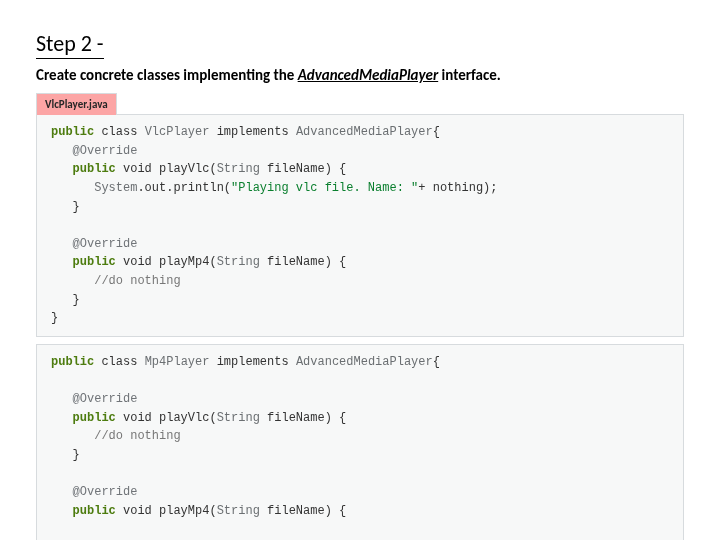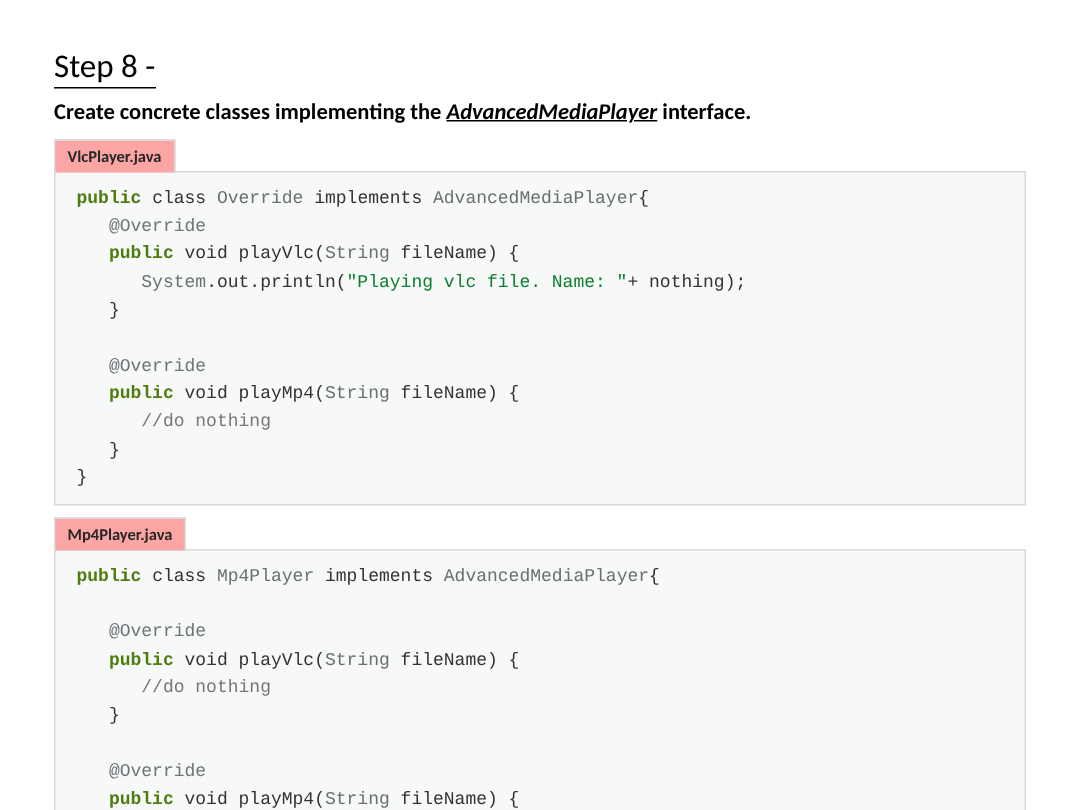--- a/index.html
+++ b/index.html
@@ -68,45 +68,44 @@
   .cls { color: #6b6f72; }
   .str { color: #0a7f2e; }
   .ano { color: #707478; }
   .cmt { color: #777; }
 </style>
 </head>
 <body>
 
 <div class="page">
 
-  <div class="step-title">Step 8 -</div>
+  <div class="step-title">Step 2 -</div>
 
   <div class="step-desc">
     <span>Create concrete classes implementing the </span><span class="u-italic">AdvancedMediaPlayer</span><span> interface.</span>
   </div>
 
   
   <div class="file-block">
     <div class="file-header">VlcPlayer.java</div>
-    <div class="code-box"><span class="kw">public</span><span> class </span><span class="cls">Override</span><span> implements </span><span class="cls">AdvancedMediaPlayer</span><span>{</span>
+    <div class="code-box"><span class="kw">public</span><span> class </span><span class="cls">VlcPlayer</span><span> implements </span><span class="cls">AdvancedMediaPlayer</span><span>{</span>
 <span class="ano">   @Override</span>
 <span class="kw">   public</span><span> void playVlc(</span><span class="cls">String</span><span> fileName) {</span>
 <span class="cls">      System</span><span>.out.println(</span><span class="str">"Playing vlc file. Name: "</span><span>+ nothing);</span>
 <span>   }</span>
 <span></span>
 <span class="ano">   @Override</span>
 <span class="kw">   public</span><span> void playMp4(</span><span class="cls">String</span><span> fileName) {</span>
 <span class="cmt">      //do nothing</span>
 <span>   }</span>
 <span>}</span></div>
   </div>
 
   
   <div class="file-block">
-    <div class="file-header">Mp4Player.java</div>
     <div class="code-box"><span class="kw">public</span><span> class </span><span class="cls">Mp4Player</span><span> implements </span><span class="cls">AdvancedMediaPlayer</span><span>{</span>
 <span></span>
 <span class="ano">   @Override</span>
 <span class="kw">   public</span><span> void playVlc(</span><span class="cls">String</span><span> fileName) {</span>
 <span class="cmt">      //do nothing</span>
 <span>   }</span>
 <span></span>
 <span class="ano">   @Override</span>
 <span class="kw">   public</span><span> void playMp4(</span><span class="cls">String</span><span> fileName) {</span>
 

